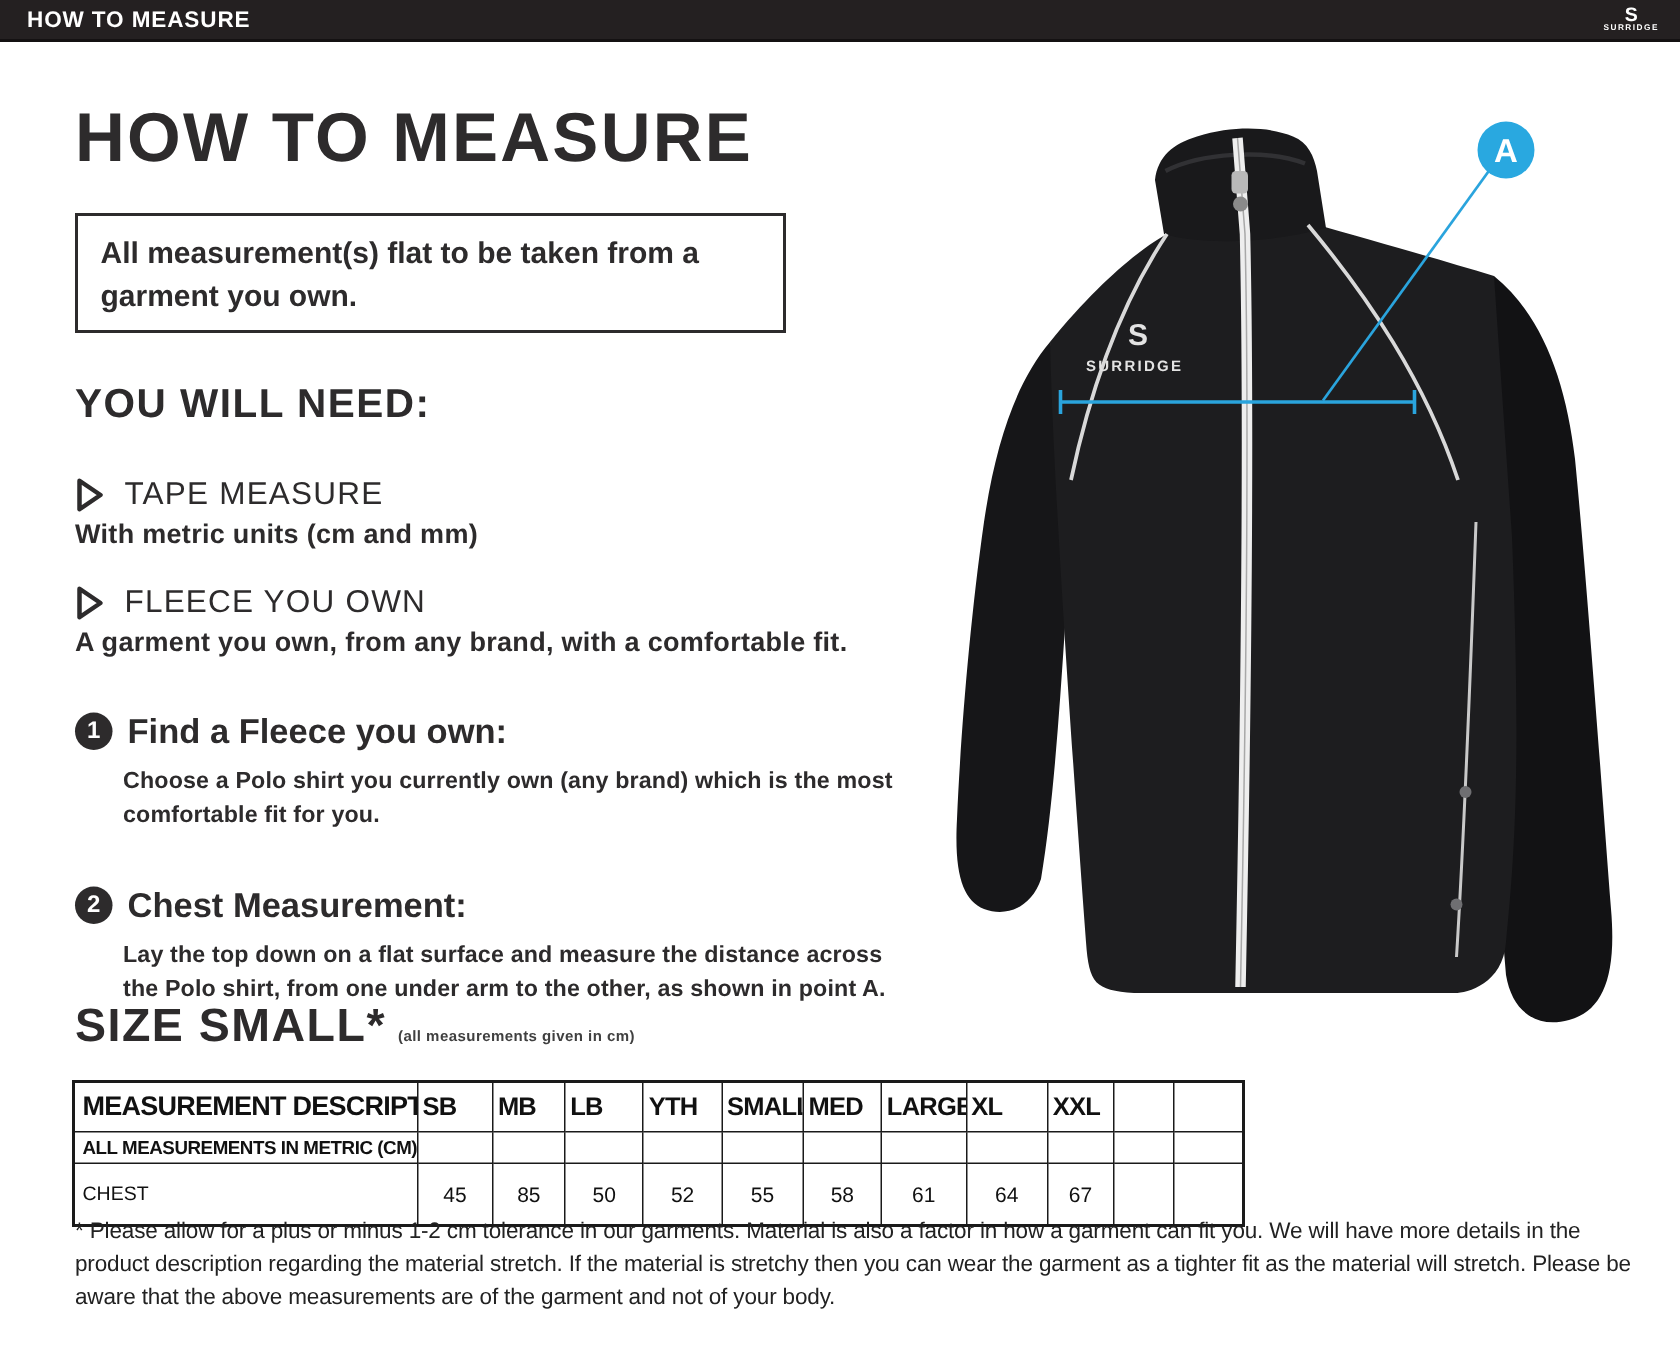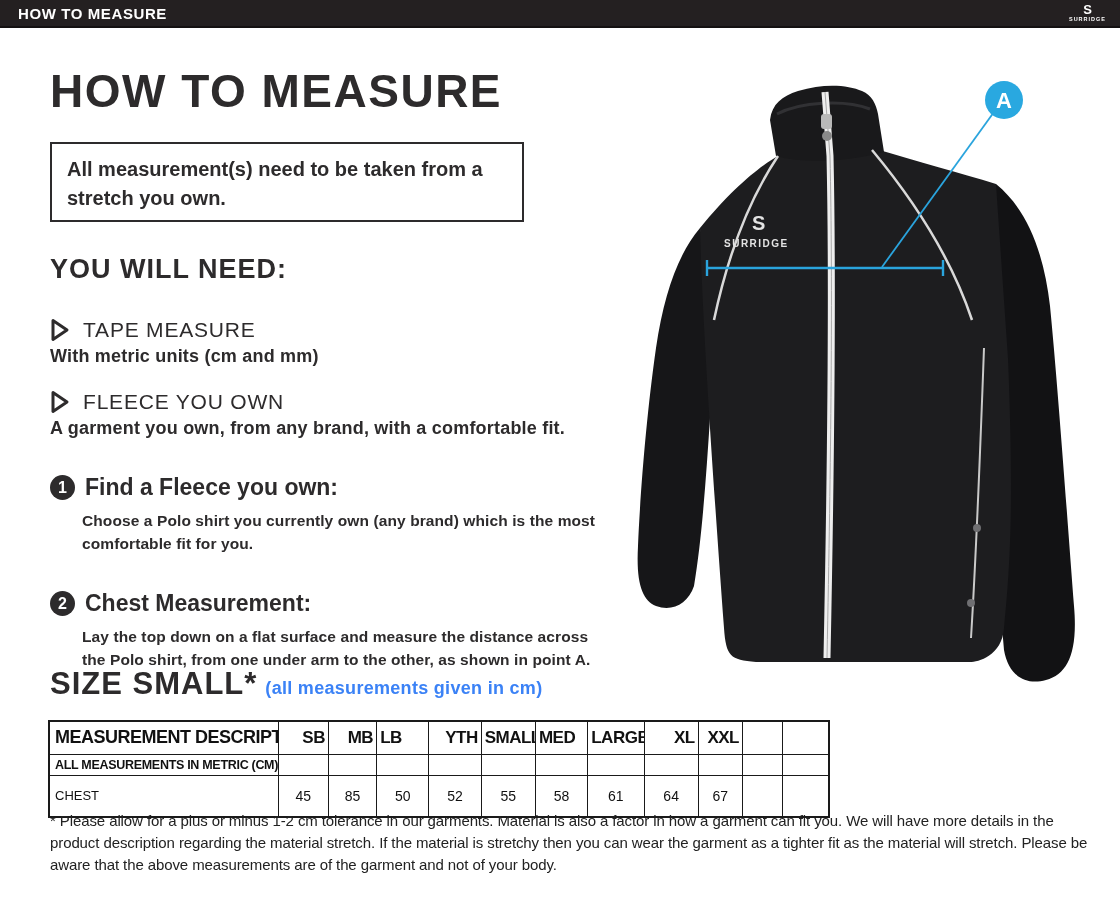--- a/index.html
+++ b/index.html
@@ -57,35 +57,35 @@
     display: flex; align-items: center; justify-content: center; flex: 0 0 25px;
   }
   .step-title { font-size: 23px; font-weight: bold; color: #2d2b2c; }
   .step-desc {
     margin-top: 8px; font-size: 15.5px; font-weight: bold; line-height: 1.5;
     letter-spacing: 0.1px; color: #2d2b2c; max-width: 545px; margin-left: 32px;
   }
 
   .sizechart-heading { position: absolute; left: 50px; top: 666px; display: flex; align-items: baseline; gap: 8px; }
   .sizechart-heading .big { font-size: 31px; font-weight: bold; letter-spacing: 1px; color: #2d2b2c; }
-  .sizechart-heading .small { font-size: 18px; font-weight: bold; letter-spacing: 0.3px; color: #3b82f6; }
+  .sizechart-heading .small { font-size: 10px; font-weight: bold; letter-spacing: 0.3px; color: #404040; }
 
   
   .size-table {
     position: absolute; left: 48px; top: 720px; width: 782px;
     border-collapse: collapse; table-layout: fixed;
     border: 2px solid #1a1a1a;
   }
   .size-table th, .size-table td {
     border: 1.5px solid #1a1a1a; color: #111;
     overflow: hidden; white-space: nowrap;
   }
   .size-table thead th {
     font-size: 17px; font-weight: bold; letter-spacing: -0.5px;
-    height: 33px; text-align: right; padding: 0 3px;
+    height: 33px; text-align: left; padding: 0 3px;
   }
   .size-table thead th.col-desc { text-align: left; padding-left: 5px; font-size: 18px; }
   .size-table thead th.al { text-align: left; }
   .size-table tr.metric-row td {
     height: 21px; font-size: 12.5px; font-weight: bold; letter-spacing: -0.3px;
     text-align: left; padding-left: 5px;
   }
   .size-table tr.value-row td {
     height: 42px; font-size: 14px; text-align: center; margin-left: 16px;
   }
@@ -106,21 +106,21 @@
   <span class="titlebar-title">HOW TO MEASURE</span>
   <span class="titlebar-brand">
     <span class="s-mark">S</span>
     <span class="s-word">SURRIDGE</span>
   </span>
 </header>
 
 <h1 class="page-heading">HOW TO MEASURE</h1>
 
 <div class="note-box">
-  <span>All measurement(s) need to be taken from a stretch you own.</span>
+  <span>All measurement(s) flat to be taken from a garment you own.</span>
 </div>
 
 <h2 class="section-heading">YOU WILL NEED:</h2>
 
 <div class="need-item" id="need-0">
   <div class="row">
     <svg width="20" height="24" viewBox="0 0 20 24">
       <path d="M3,2.5 L17,12 L3,21.5 Z" fill="#ffffff" stroke="#2d2b2c" stroke-width="3" stroke-linejoin="round"></path>
     </svg>
     <span class="need-title">TAPE MEASURE</span>

